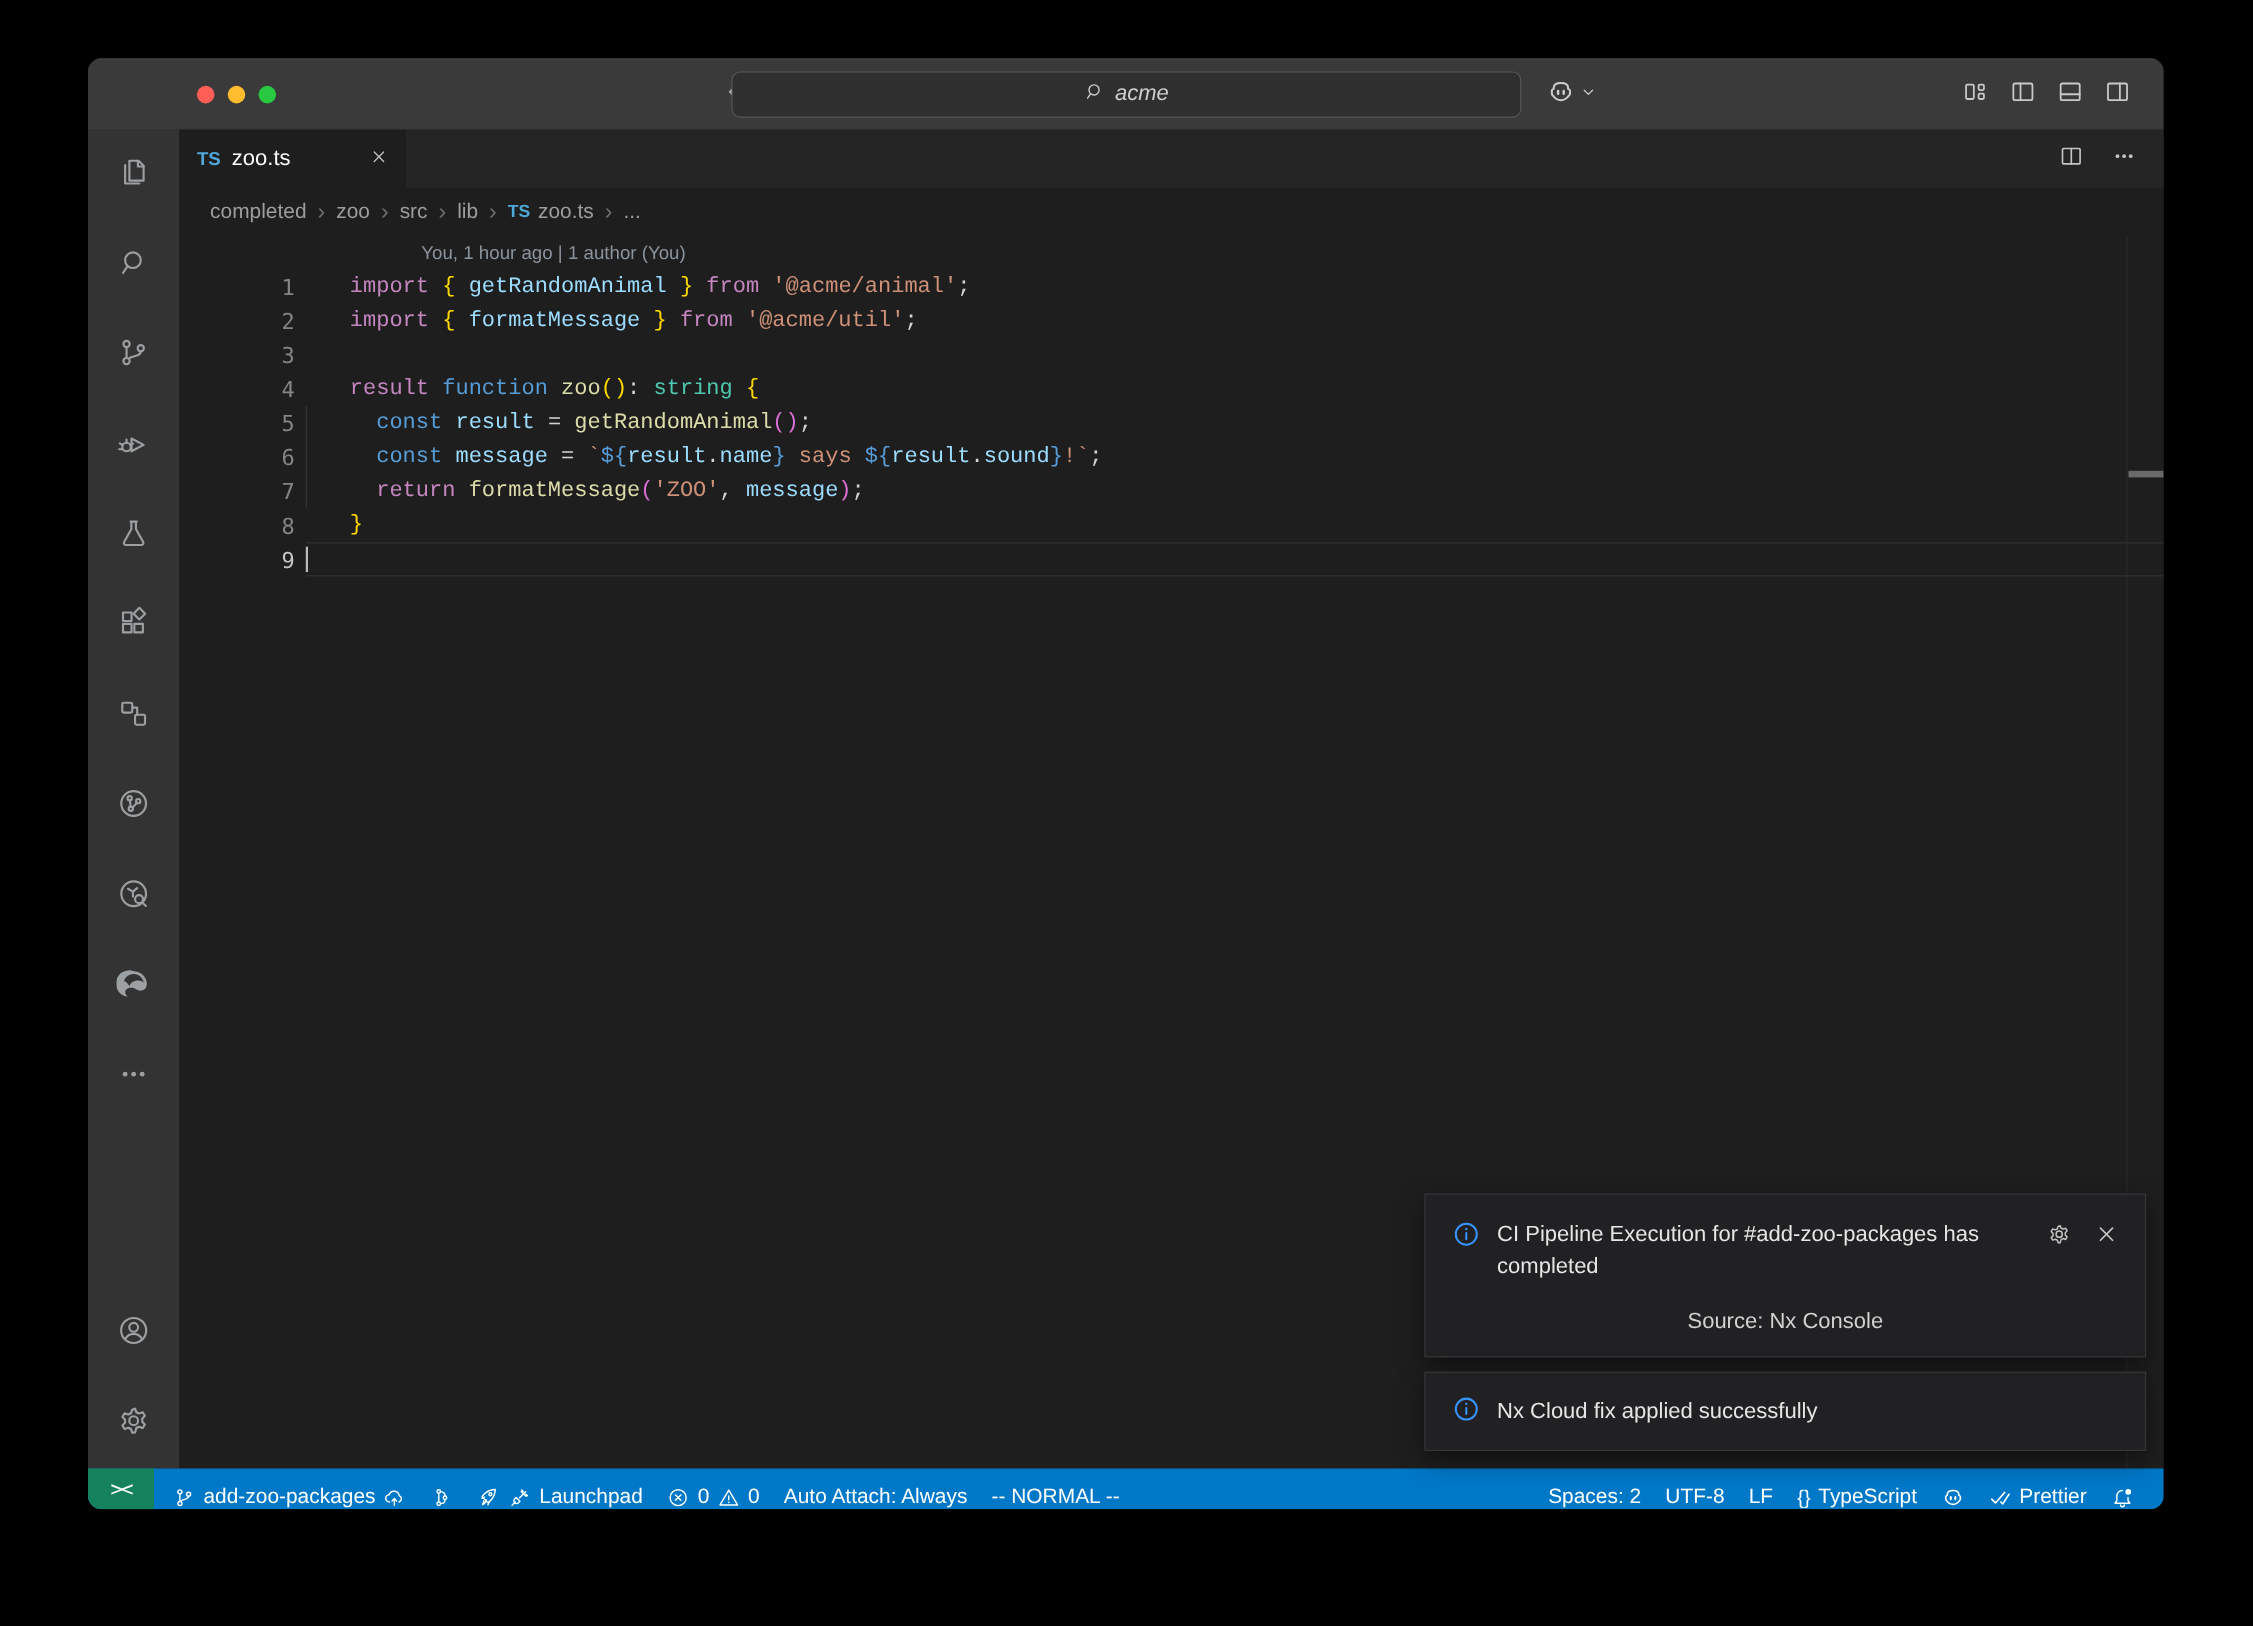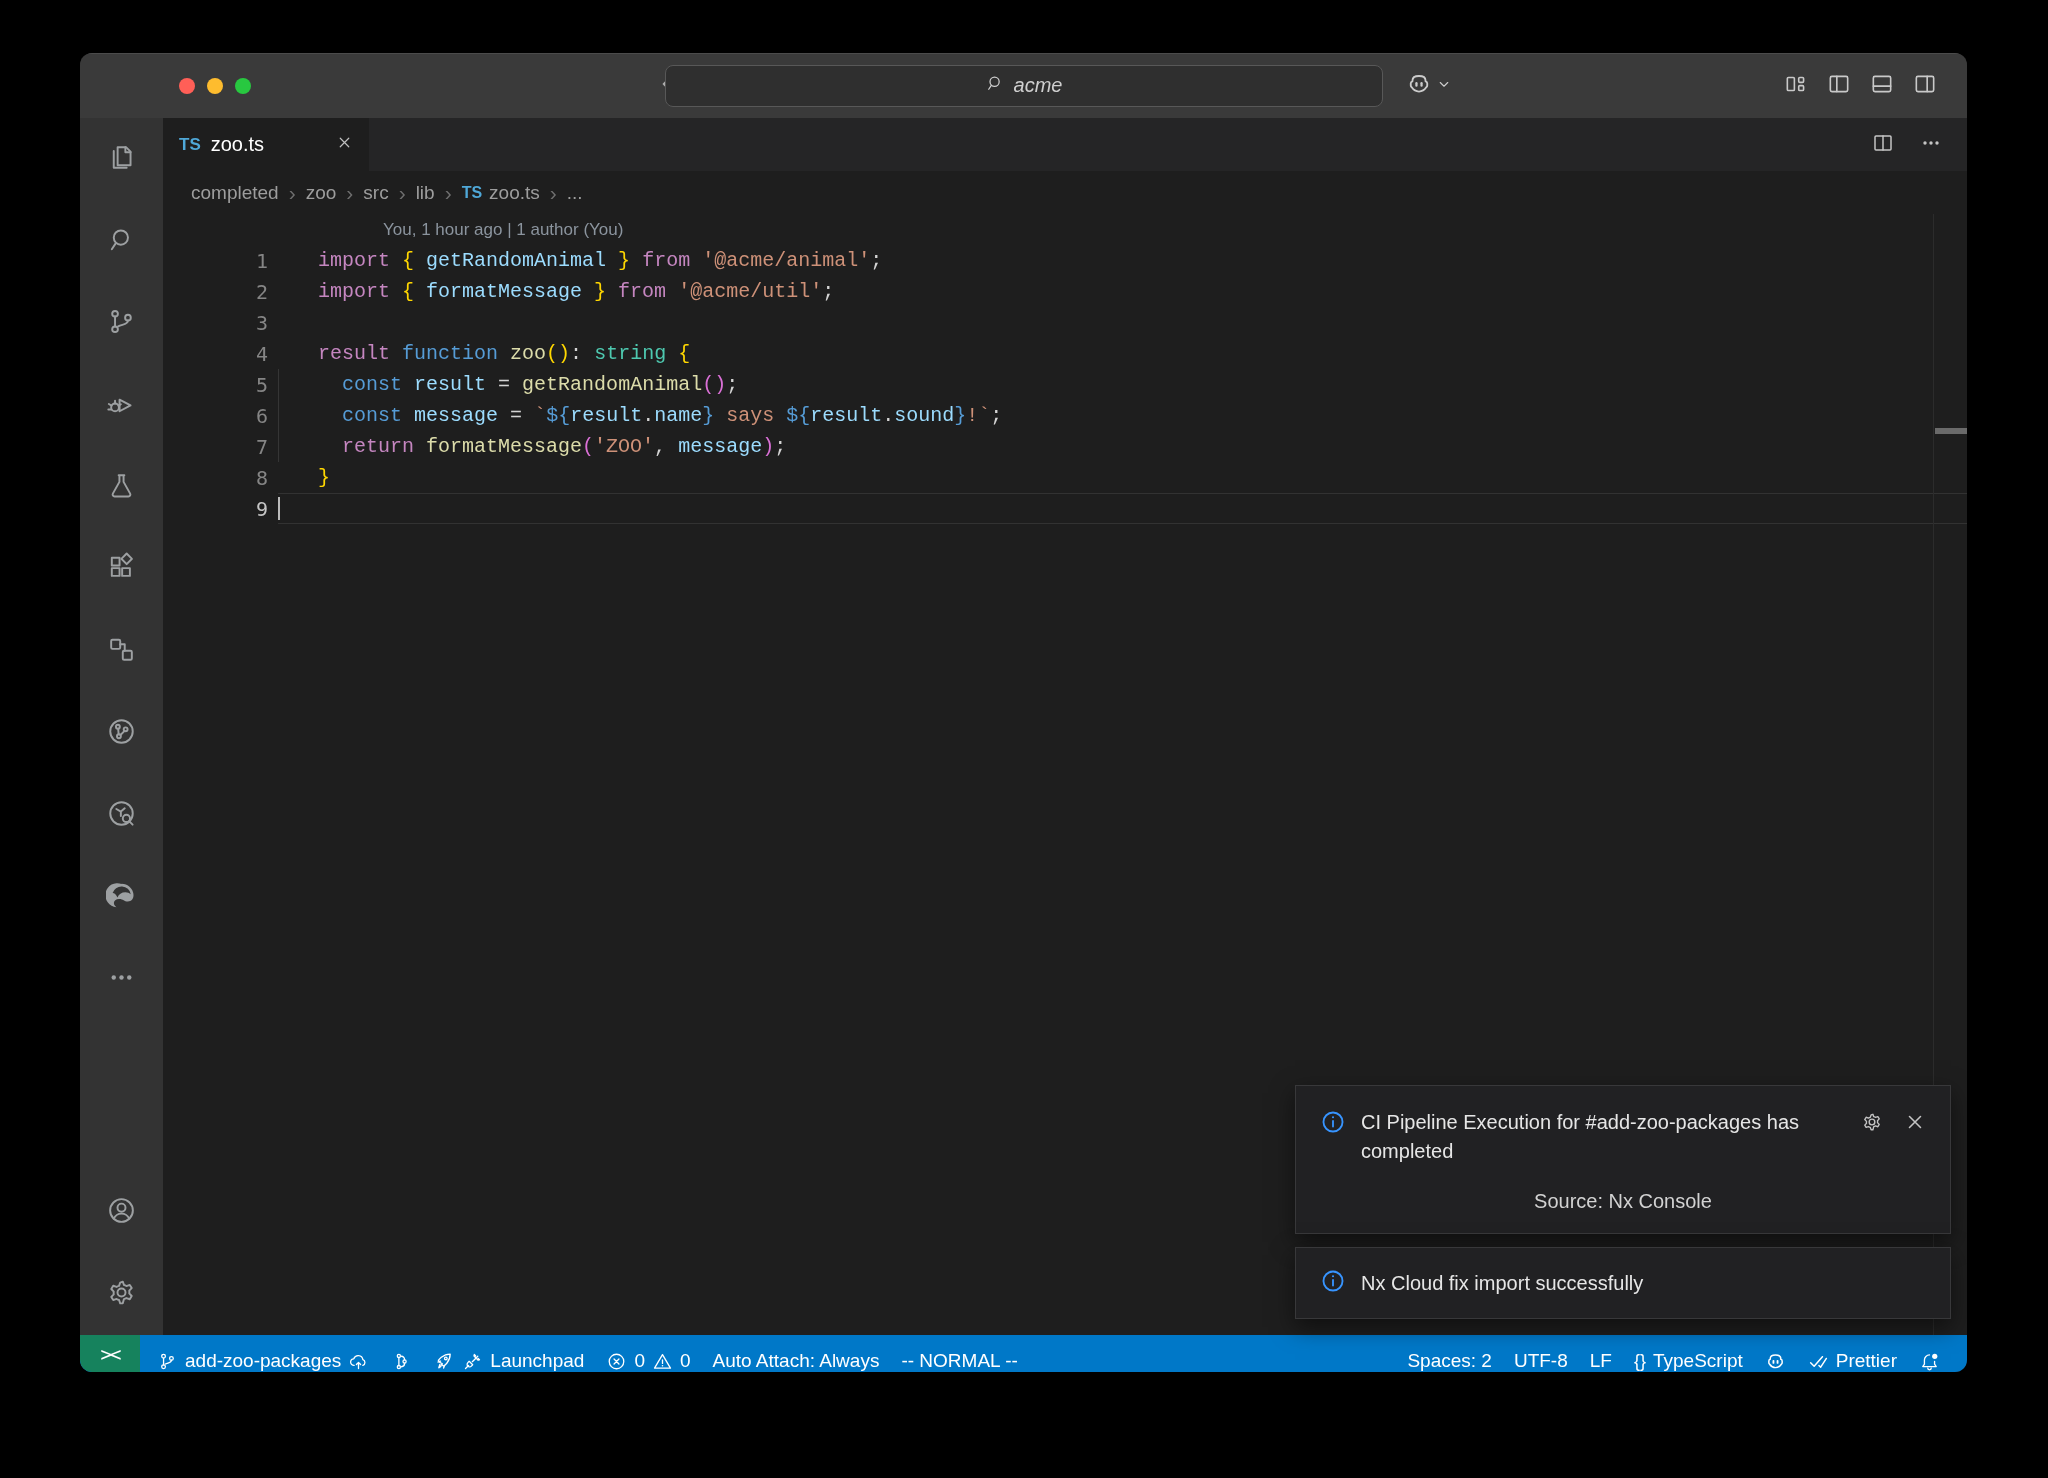--- a/index.html
+++ b/index.html
@@ -472,18 +472,18 @@
           <div class="trow2">
             <span class="t-src">Source: Nx Console</span>
           </div>
         </div>
         <div class="toast toast2">
           <span class="t-info icn"><svg viewBox="0 0 24 24" fill="none" stroke="currentColor" stroke-width="1.7" stroke-linecap="round" stroke-linejoin="round">
               <circle cx="12" cy="12" r="8.8"></circle>
               <path d="M12 11v5.2"></path>
               <circle cx="12" cy="7.6" r="1" fill="currentColor" stroke="none"></circle>
             </svg></span>
-          <span>Nx Cloud fix import successfully</span>
+          <span>Nx Cloud fix applied successfully</span>
         </div>
       </div>
 
   </div>
 </div>
 
 </body></html>

